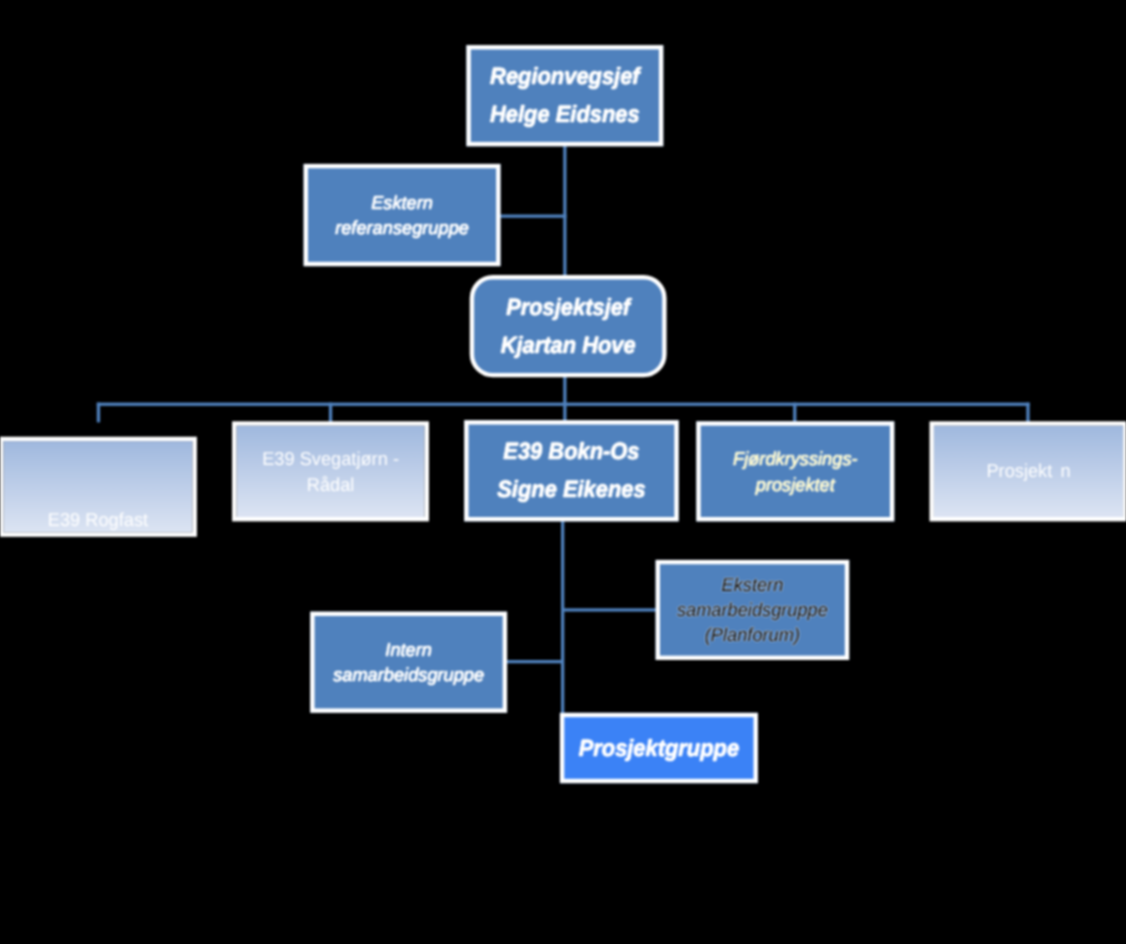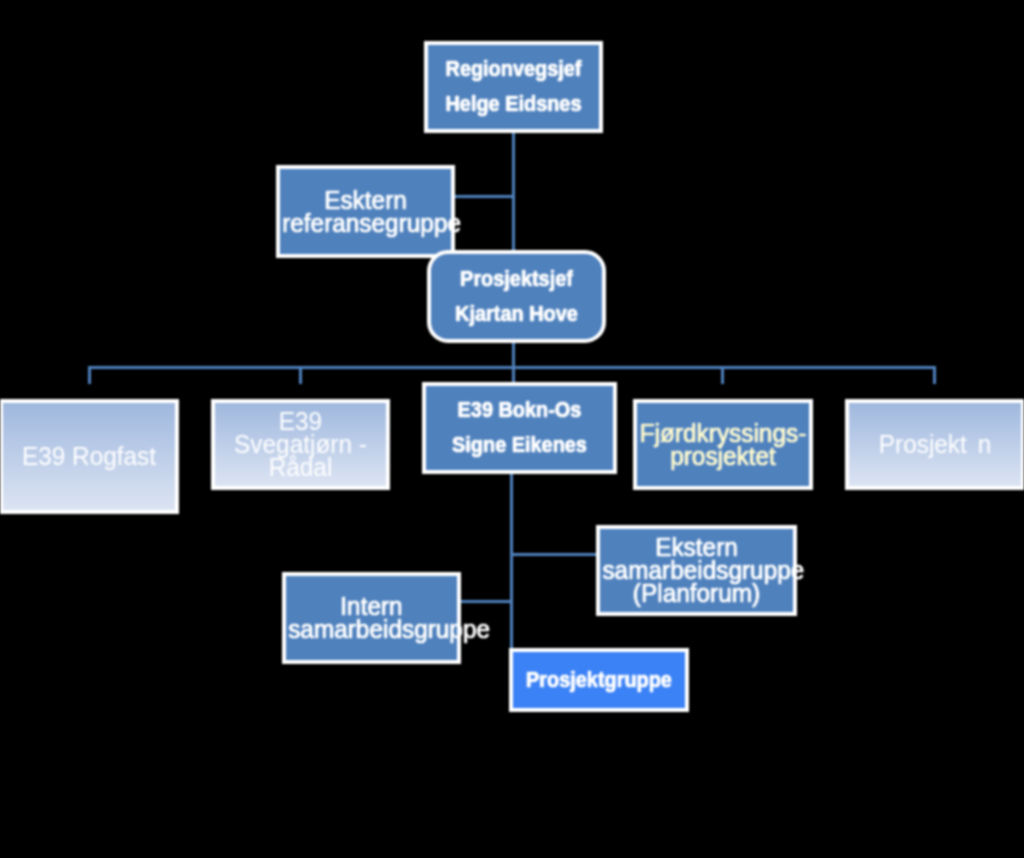--- a/index.html
+++ b/index.html
@@ -23,24 +23,24 @@
   .d5{left:933px;top:366px;width:3px;height:18px;}
   .v3{left:510px;top:473px;width:3px;height:176px;}
   .h2{left:510px;top:553px;width:87px;height:3px;}
   .h3{left:460px;top:600px;width:51px;height:3px;}
 
   
   .node{position:absolute;box-sizing:border-box;border:4px solid #FFFFFF;
         display:flex;align-items:center;justify-content:center;text-align:center;
         color:#FFFFFF;}
   .node .lbl{display:block;width:100%;}
-  .dark{background:#4F81BD;text-shadow:0 0 1px #fff,0 0 1px #fff,0 0 1px #fff;}
+  .dark{background:#4F81BD;text-shadow:0 0 1px #fff,0 0 1px #fff,0 0 1px #fff;font-style:italic;}
   .light{background:linear-gradient(to bottom,#9FB8DE 0%,#DCE4F3 100%);}
   .t-bold{font-weight:bold;font-size:21.5px;line-height:35px;}
-  .t-reg{font-weight:normal;font-size:25px;line-height:23px;margin-top:16px;}
+  .t-reg{font-weight:normal;font-size:17px;line-height:23px;}
   .t-bold .lbl{transform:scaleX(0.925);}
   .t-reg .lbl{transform:scaleX(0.975);}
 
   .n1{left:424px;top:41px;width:179px;height:92px;}
   .n2{left:276px;top:149px;width:179px;height:93px;}
   .n3{left:427px;top:250px;width:179px;height:93px;}
   .n4{left:-1px;top:383px;width:180px;height:91px;}
   .n5{left:211px;top:383px;width:179px;height:91px;}
   .n6{left:422px;top:382px;width:179px;height:92px;}
   .n7{left:633px;top:383px;width:180px;height:91px;}
@@ -81,21 +81,21 @@
     </div>
   </div>
 
   <div class="node dark t-bold n3" style="left: 427px; top: 250px; width: 179px; height: 93px; border-color: rgb(255, 255, 255); color: rgb(255, 255, 255); background: rgb(79, 129, 189); border-radius: 21px;">
     <div class="lbl">
       <div>Prosjektsjef</div>
       <div>Kjartan Hove</div>
     </div>
   </div>
 
-  <div class="node light t-reg n4" style="left: -1px; top: 383px; width: 180px; height: 115px; border-color: rgb(255, 255, 255); color: rgb(255, 255, 255); background: linear-gradient(rgb(159, 184, 222) 0%, rgb(220, 228, 243) 100%);">
+  <div class="node light t-reg n4" style="left: -1px; top: 397px; width: 180px; height: 91px; border-color: rgb(255, 255, 255); color: rgb(255, 255, 255); background: linear-gradient(rgb(159, 184, 222) 0%, rgb(220, 228, 243) 100%); align-items: flex-end;">
     <div class="lbl">
       <div>E39 Rogfast</div>
     </div>
   </div>
 
   <div class="node light t-reg n5" style="left: 211px; top: 383px; width: 179px; height: 91px; border-color: rgb(255, 255, 255); color: rgb(255, 255, 255); background: linear-gradient(rgb(159, 184, 222) 0%, rgb(220, 228, 243) 100%);">
     <div class="lbl">
       <div>E39 Svegatjørn -</div>
       <div>Rådal</div>
     </div>
@@ -114,21 +114,21 @@
       <div>prosjektet</div>
     </div>
   </div>
 
   <div class="node light t-reg n8" style="left: 845px; top: 383px; width: 180px; height: 91px; border-color: rgb(255, 255, 255); color: rgb(255, 255, 255); background: linear-gradient(rgb(159, 184, 222) 0%, rgb(220, 228, 243) 100%);">
     <div class="lbl">
       <div>Prosjekt  n</div>
     </div>
   </div>
 
-  <div class="node dark t-reg n9" style="left: 596px; top: 509px; width: 201px; height: 91px; border-color: rgb(255, 255, 255); color: #ffffff; background: rgb(79, 129, 189);">
+  <div class="node dark t-reg n9" style="left: 596px; top: 509px; width: 176px; height: 91px; border-color: rgb(255, 255, 255); color: #000000; background: rgb(79, 129, 189);">
     <div class="lbl">
       <div>Ekstern</div>
       <div>samarbeidsgruppe</div>
       <div>(Planforum)</div>
     </div>
   </div>
 
   <div class="node dark t-reg n10" style="left: 282px; top: 556px; width: 179px; height: 92px; border-color: rgb(255, 255, 255); color: rgb(255, 255, 255); background: rgb(79, 129, 189);">
     <div class="lbl">
       <div>Intern</div>

